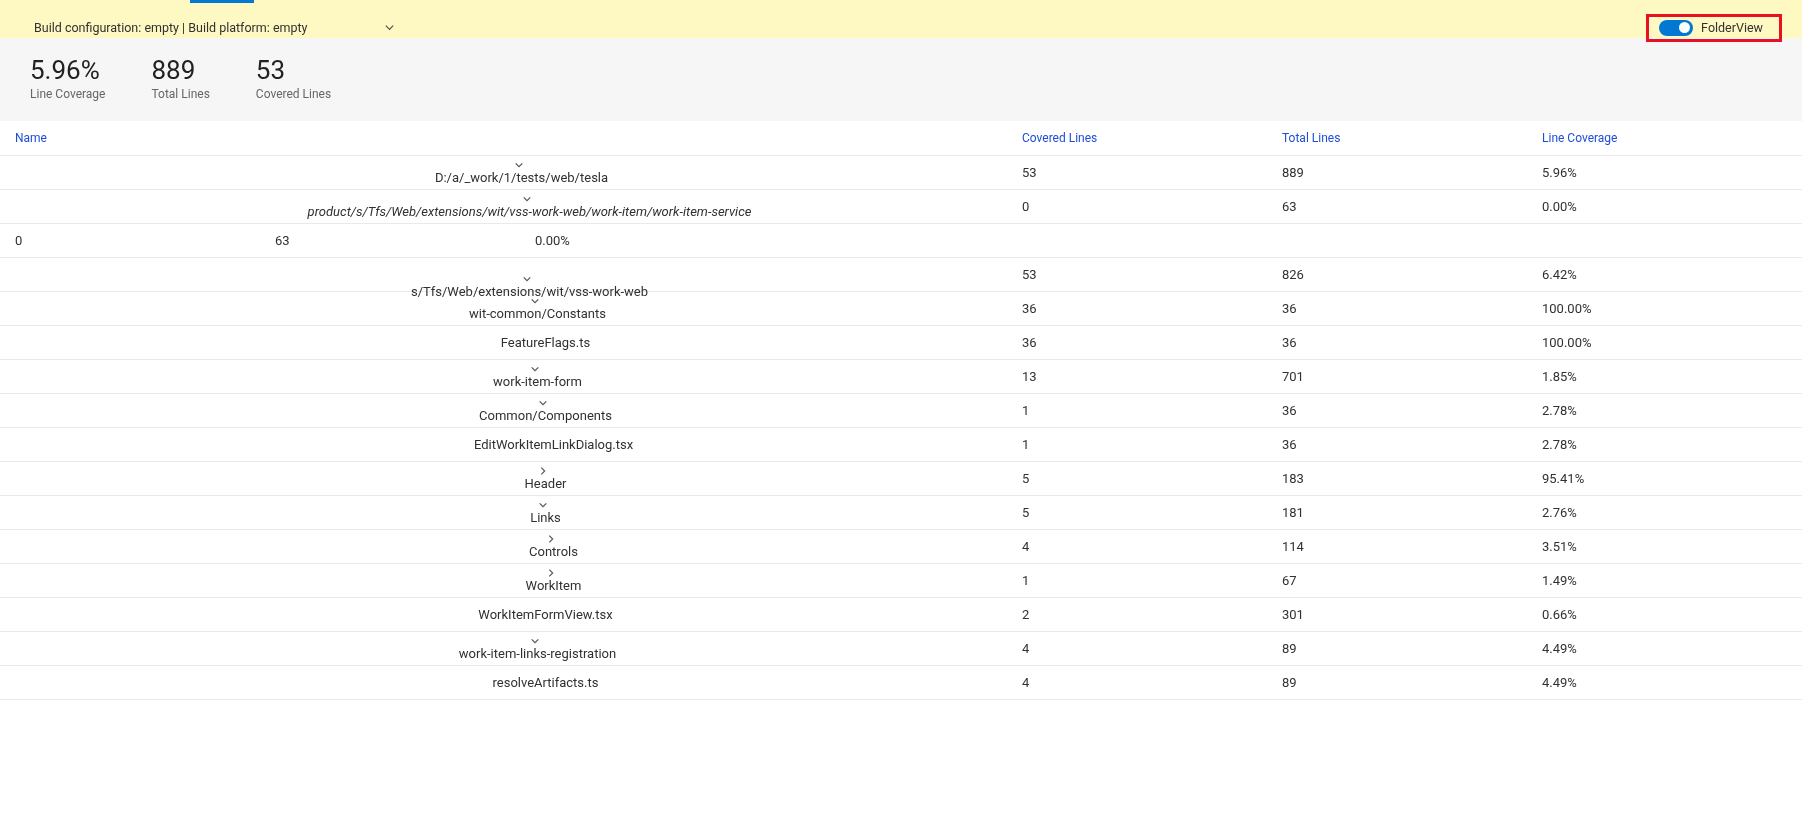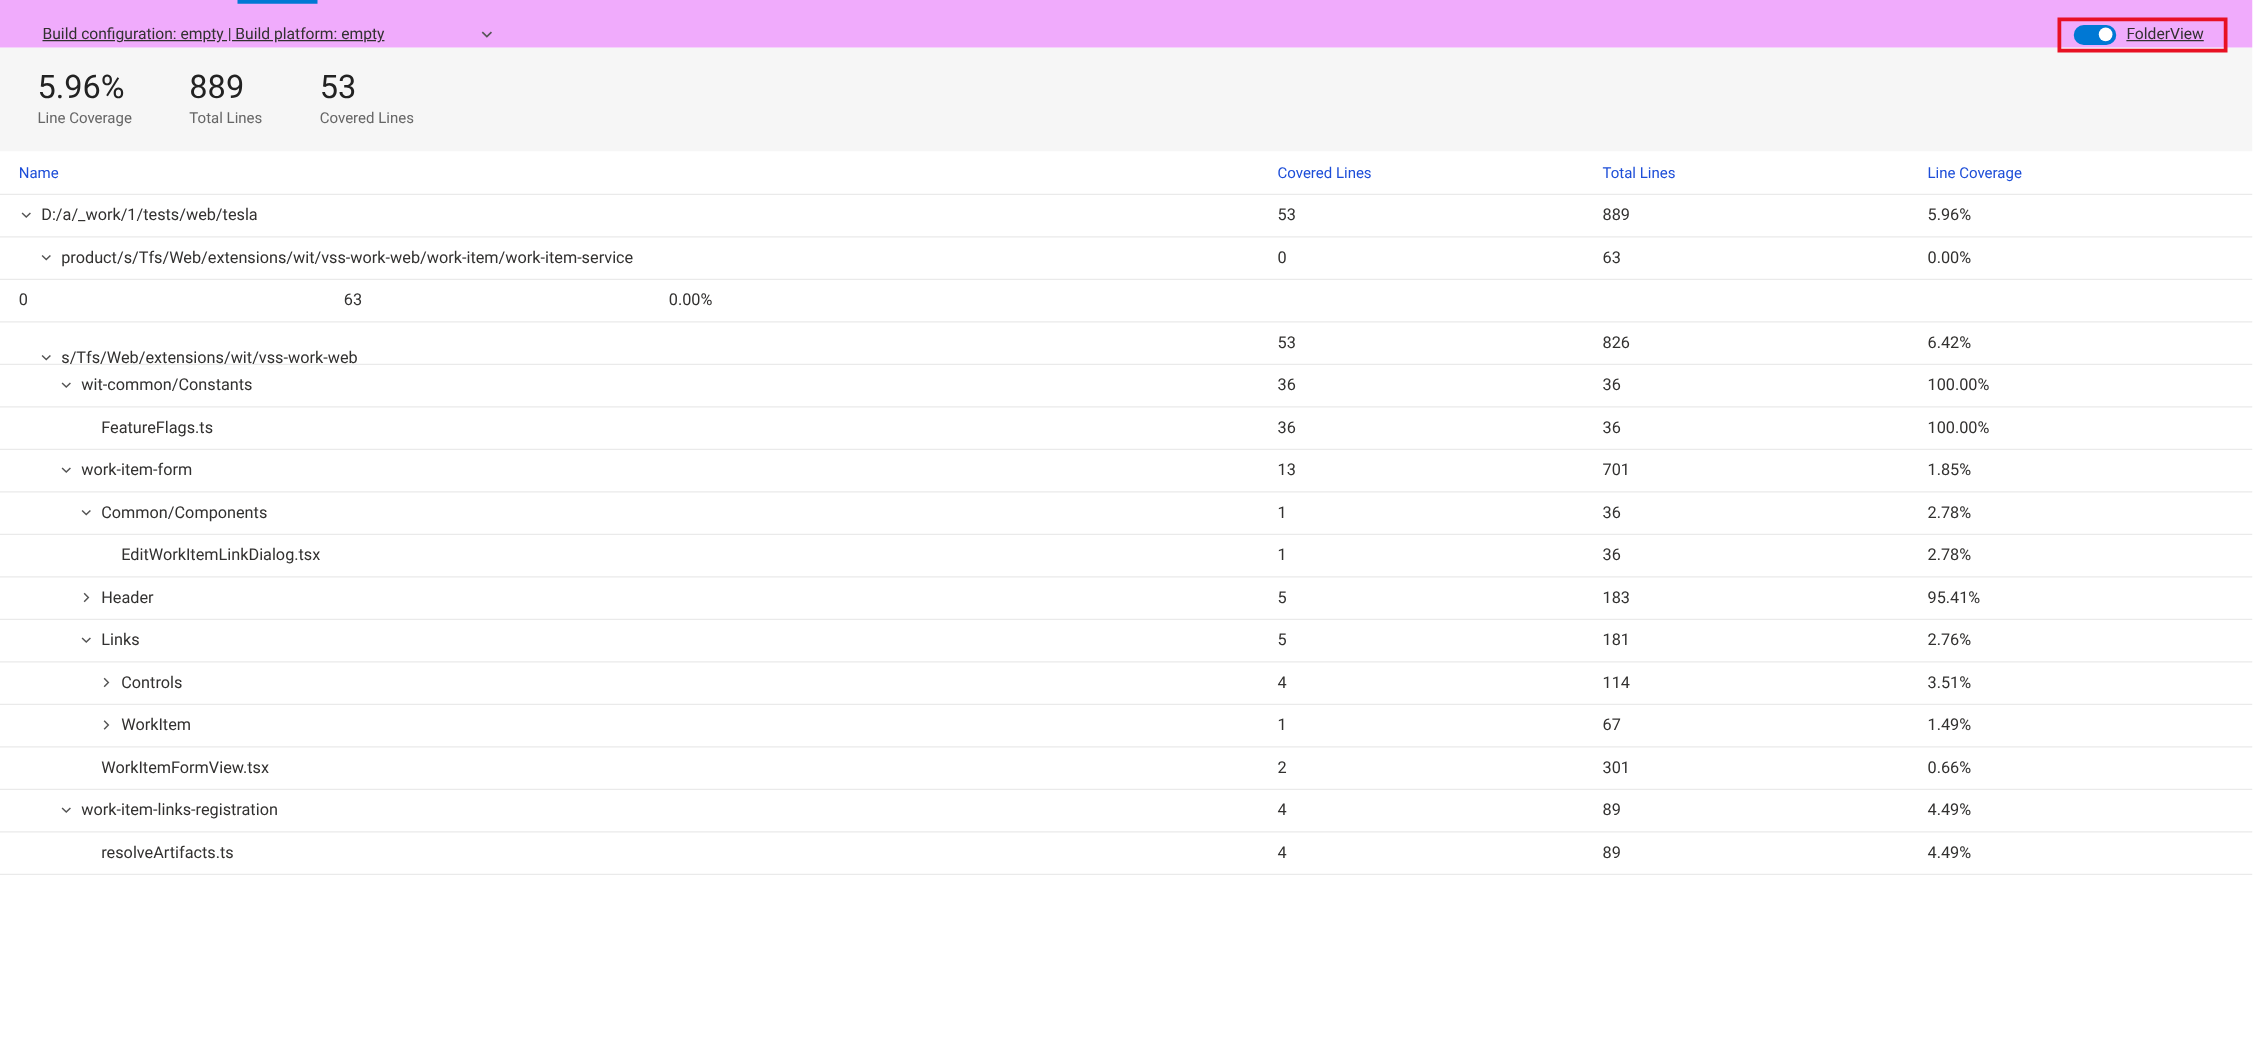--- a/index.html
+++ b/index.html
@@ -3,28 +3,27 @@
 <meta charset="utf-8">
 <style>
   * { box-sizing: border-box; margin: 0; padding: 0; }
   body {
     font-family: "Segoe UI", -apple-system, BlinkMacSystemFont, Roboto, sans-serif;
     font-size: 13px;
     color: #323130;
     background: #fff;
   }
   .config-bar {
-    background: #f0abfc;
+    background: #fef9c3;
     height: 38px;
     display: flex;
     align-items: center;
     padding: 14px 20px 0 34px;
     border-top: 3px solid transparent;
     position: relative;
-    text-decoration: underline;
   }
   .config-bar::before {
     content: "";
     position: absolute;
     top: -3px;
     left: 190px;
     width: 64px;
     height: 3px;
     background: #0078d4;
   }
@@ -102,20 +101,21 @@
     align-items: center;
     padding: 0 0 0 15px;
     height: 34px;
     border-bottom: 1px solid #eaeaea;
     font-size: 13px;
     color: #323130;
   }
   .row .col-name {
     display: flex;
     align-items: center;
+    flex-direction: column;
   }
   .chev {
     width: 12px;
     display: inline-flex;
     justify-content: center;
     font-size: 10px;
     color: #555;
     cursor: pointer;
     user-select: none;
   }
@@ -169,21 +169,21 @@
             <path d="M2 4 L6 8 L10 4" stroke="#555" stroke-width="1.4" fill="none"></path>
           </svg>
         </span>
         <span class="name-text">D:/a/_work/1/tests/web/tesla</span>
       </div>
       <div class="col-covered">53</div>
       <div class="col-total">889</div>
       <div class="col-linecov">5.96%</div>
     </div>
     <div class="row">
-      <div class="col-name" style="padding-left: 16px;">
+      <div class="col-name" style="padding-left: 16px; font-style: italic;">
         <span class="chev">
           <svg width="10" height="10" viewBox="0 0 12 12">
             <path d="M2 4 L6 8 L10 4" stroke="#555" stroke-width="1.4" fill="none"></path>
           </svg>
         </span>
         <span class="name-text">product/s/Tfs/Web/extensions/wit/vss-work-web/work-item/work-item-service</span>
       </div>
       <div class="col-covered">0</div>
       <div class="col-total">63</div>
       <div class="col-linecov">0.00%</div>

